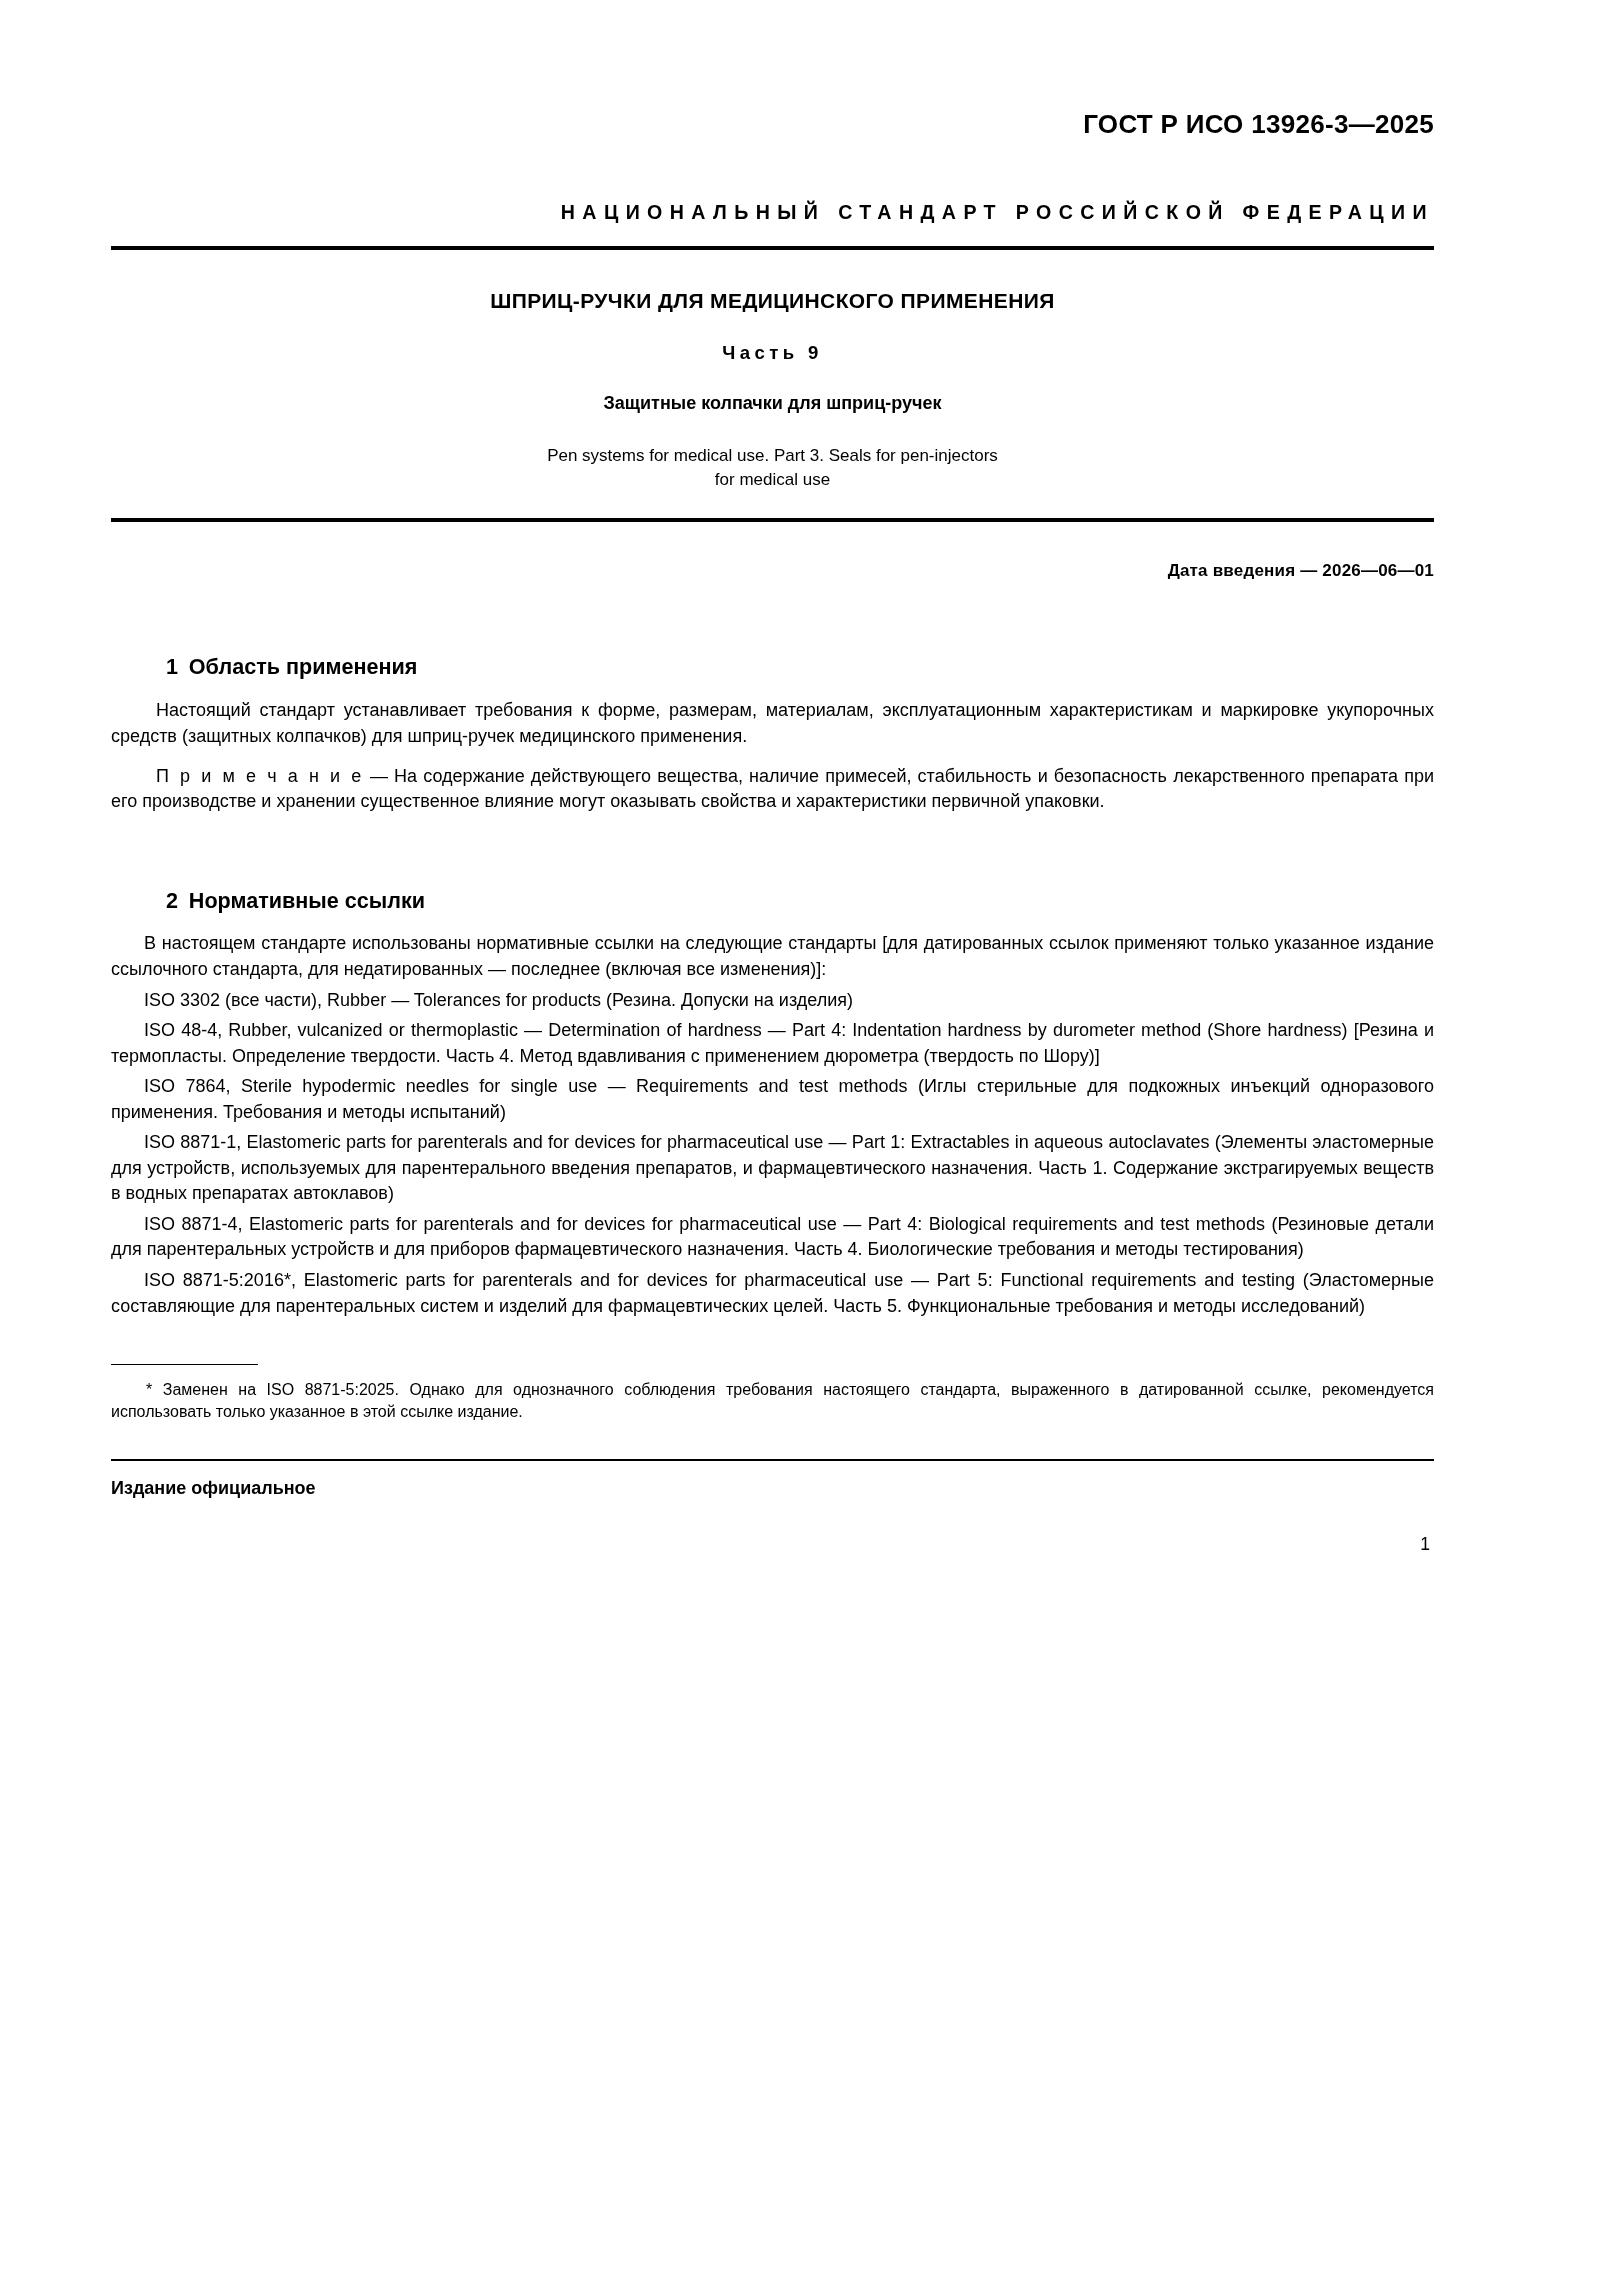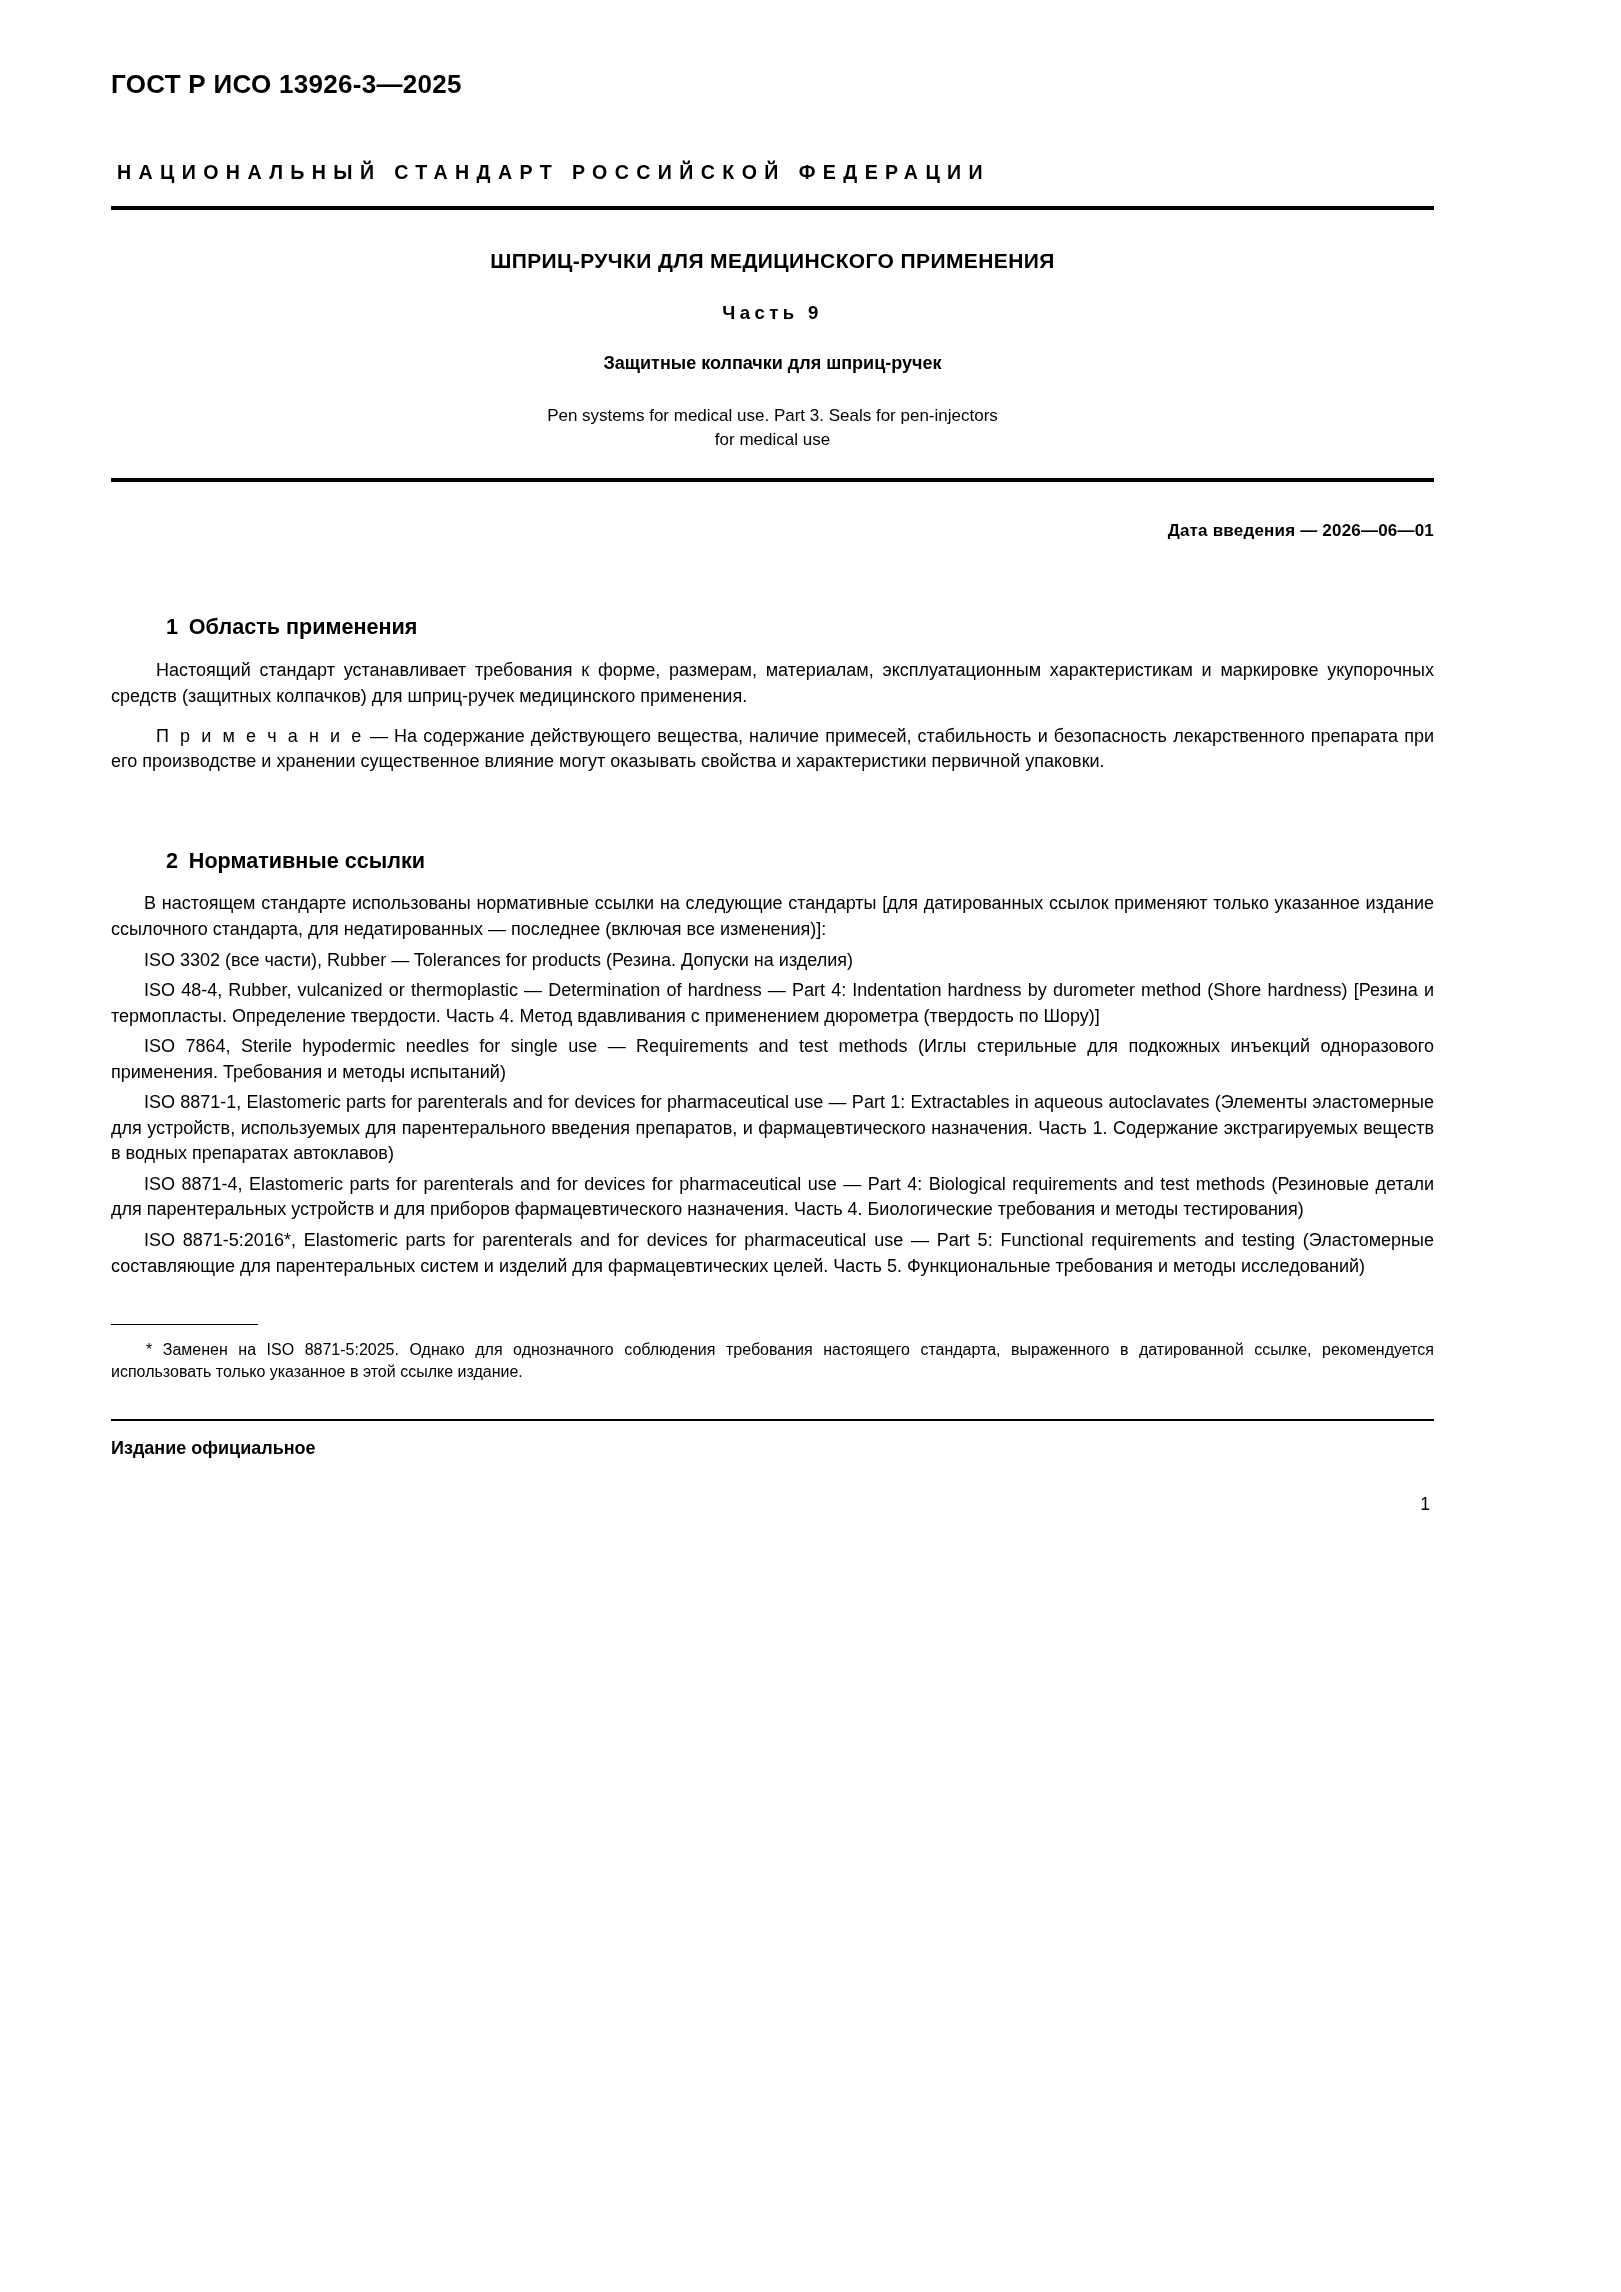--- a/index.html
+++ b/index.html
@@ -22,27 +22,28 @@
   }
   .content {
     position: absolute;
     left: 111px;
     top: 0;
     width: 1323px;
   }
 
   
   .doc-number {
+    text-align: right;
     font-size: 26px;
     font-weight: bold;
     letter-spacing: 0.3px;
-    margin-top: 69px;
+    margin-top: 109px;
   }
   .national-standard {
-    text-align: left;
+    text-align: right;
     font-size: 19.6px;
     font-weight: bold;
     letter-spacing: 7.4px;
     margin-top: 61px;
     padding-left: 5.9px;
   }
   .rule-thick {
     border-top: 4.9px solid #000;
     margin-top: 21.6px;
   }

